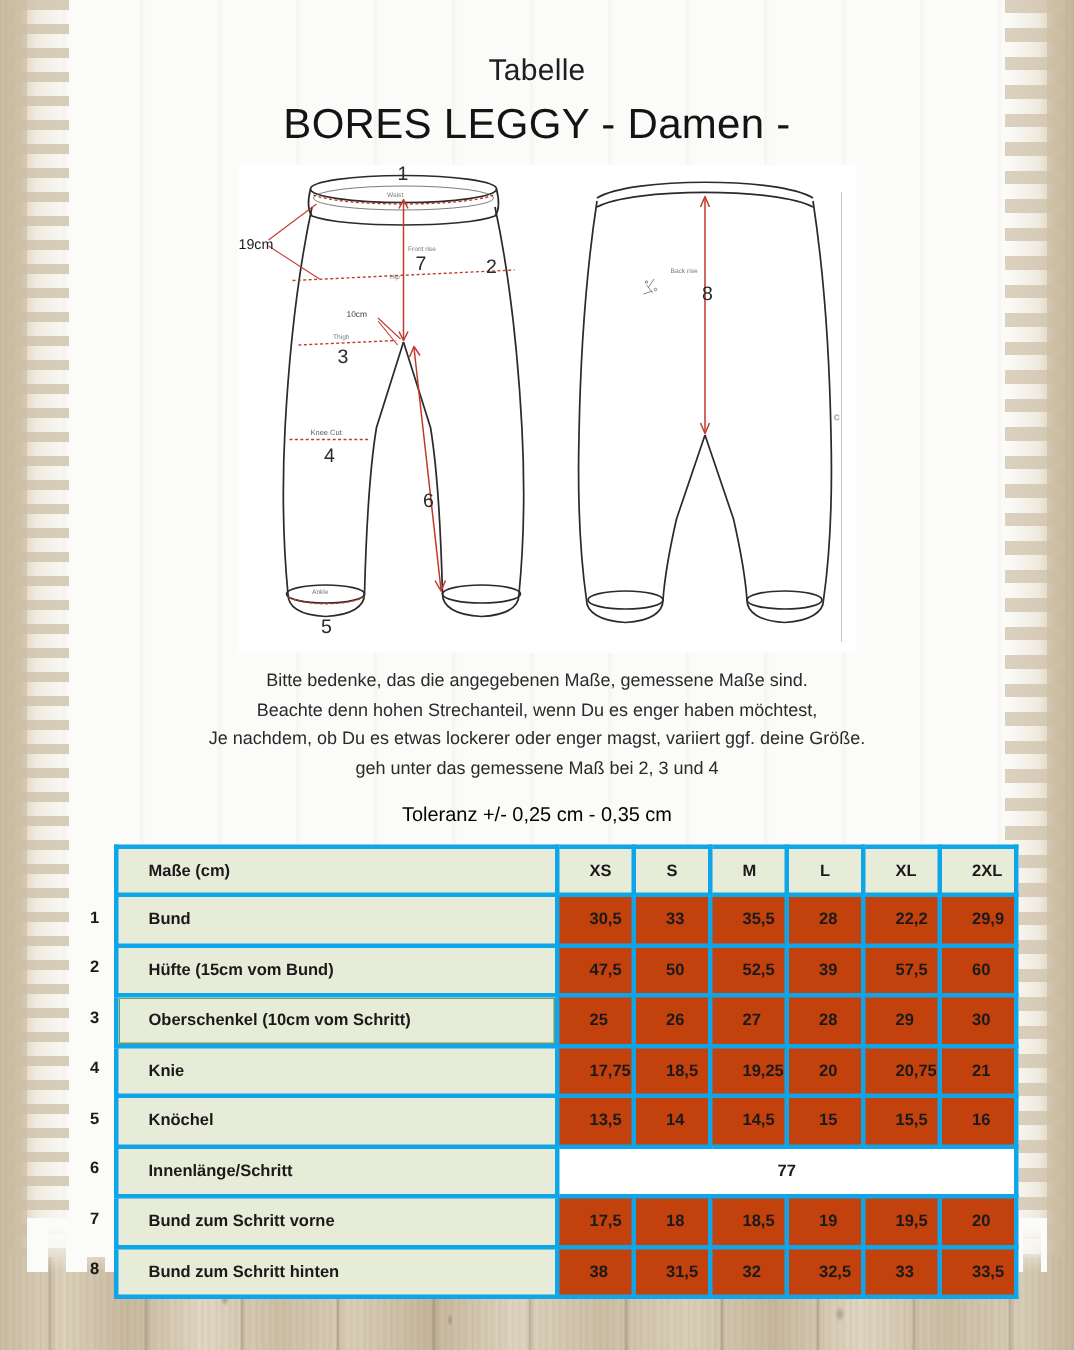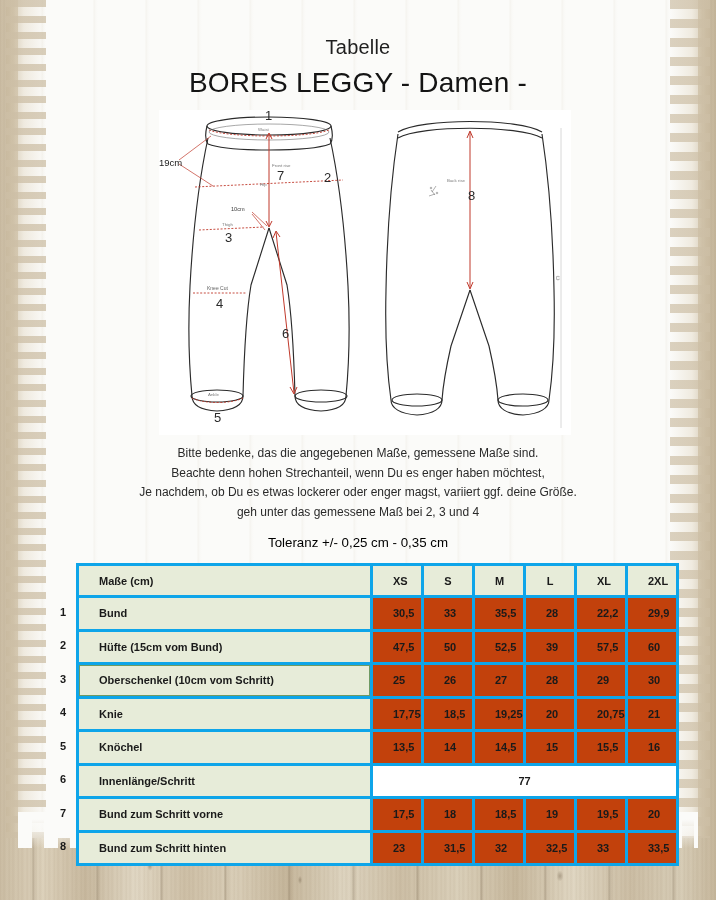--- a/index.html
+++ b/index.html
@@ -441,21 +441,21 @@
         <td class="lbl">Bund zum Schritt vorne</td>
         <td class="val">17,5</td>
         <td class="val">18</td>
         <td class="val">18,5</td>
         <td class="val">19</td>
         <td class="val">19,5</td>
         <td class="val">20</td>
       </tr>
       <tr>
         <td class="lbl">Bund zum Schritt hinten</td>
-        <td class="val">23</td>
+        <td class="val">38</td>
         <td class="val">31,5</td>
         <td class="val">32</td>
         <td class="val">32,5</td>
         <td class="val">33</td>
         <td class="val">33,5</td>
       </tr>
     </tbody>
   </table>
 
 </div>

